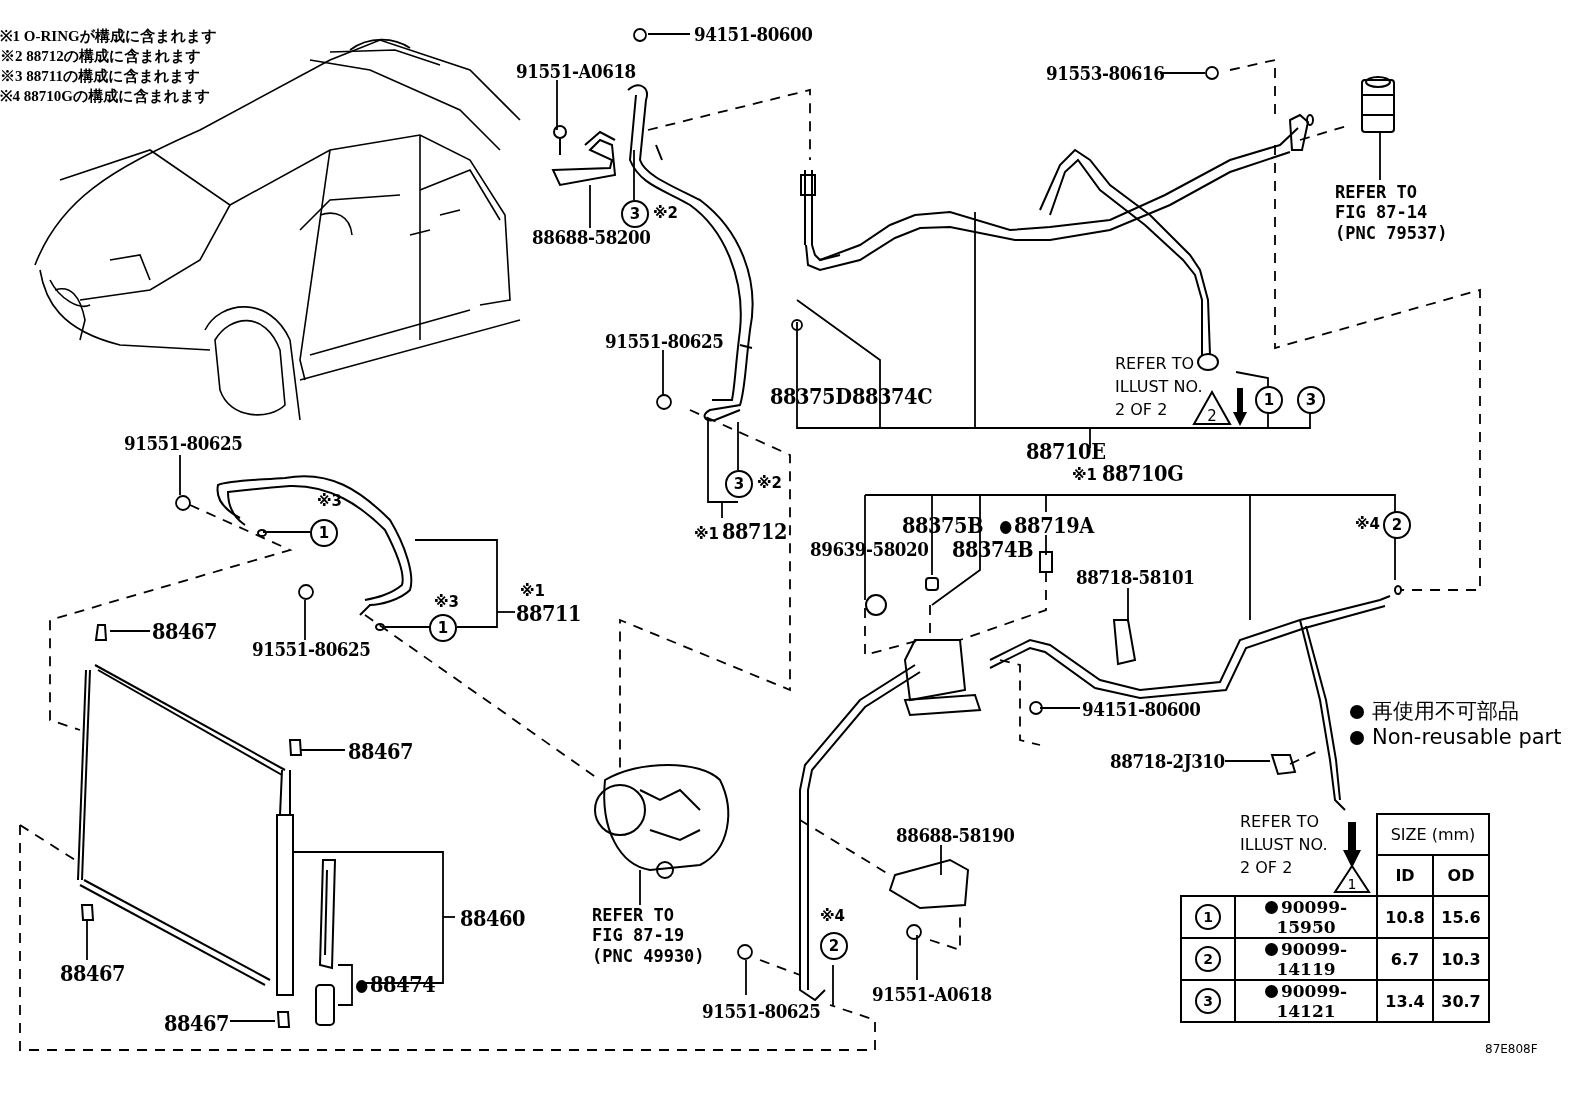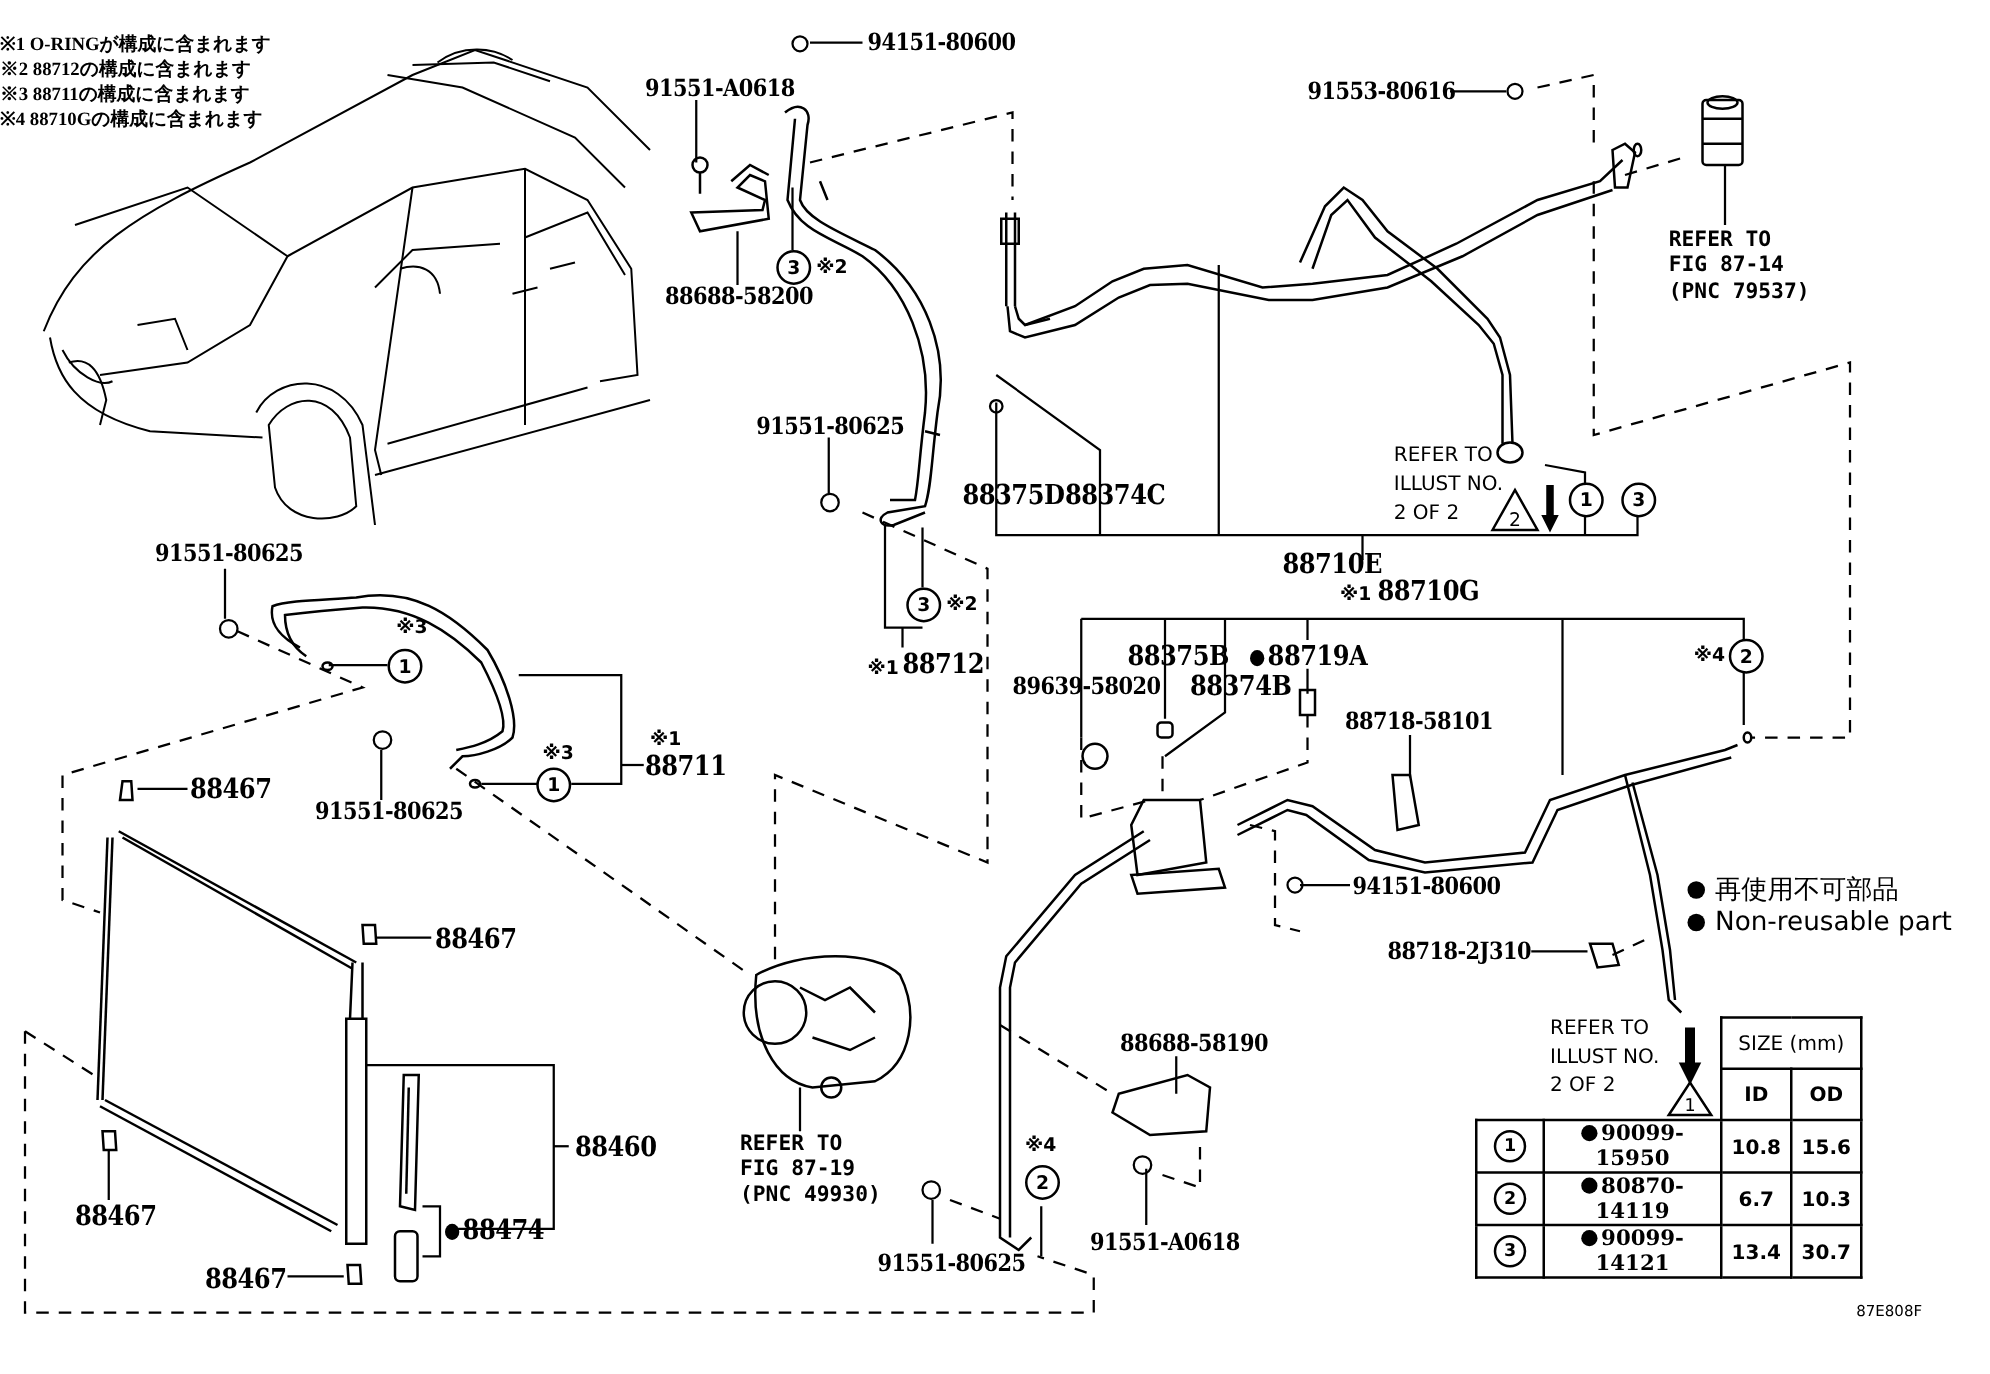--- a/index.html
+++ b/index.html
@@ -314,21 +314,21 @@
     <td class="num">OD</td>
   </tr>
   <tr>
     <td class="idx"><span class="tcirc">1</span></td>
     <td class="pn"><span class="pdot"></span><span>90099-15950</span></td>
     <td class="num">10.8</td>
     <td class="num">15.6</td>
   </tr>
   <tr>
     <td class="idx"><span class="tcirc">2</span></td>
-    <td class="pn"><span class="pdot"></span><span>80870-14119</span></td>
+    <td class="pn"><span class="pdot"></span><span>90099-14119</span></td>
     <td class="num">6.7</td>
     <td class="num">10.3</td>
   </tr>
   <tr>
     <td class="idx"><span class="tcirc">3</span></td>
     <td class="pn"><span class="pdot"></span><span>90099-14121</span></td>
     <td class="num">13.4</td>
     <td class="num">30.7</td>
   </tr>
 </tbody>

